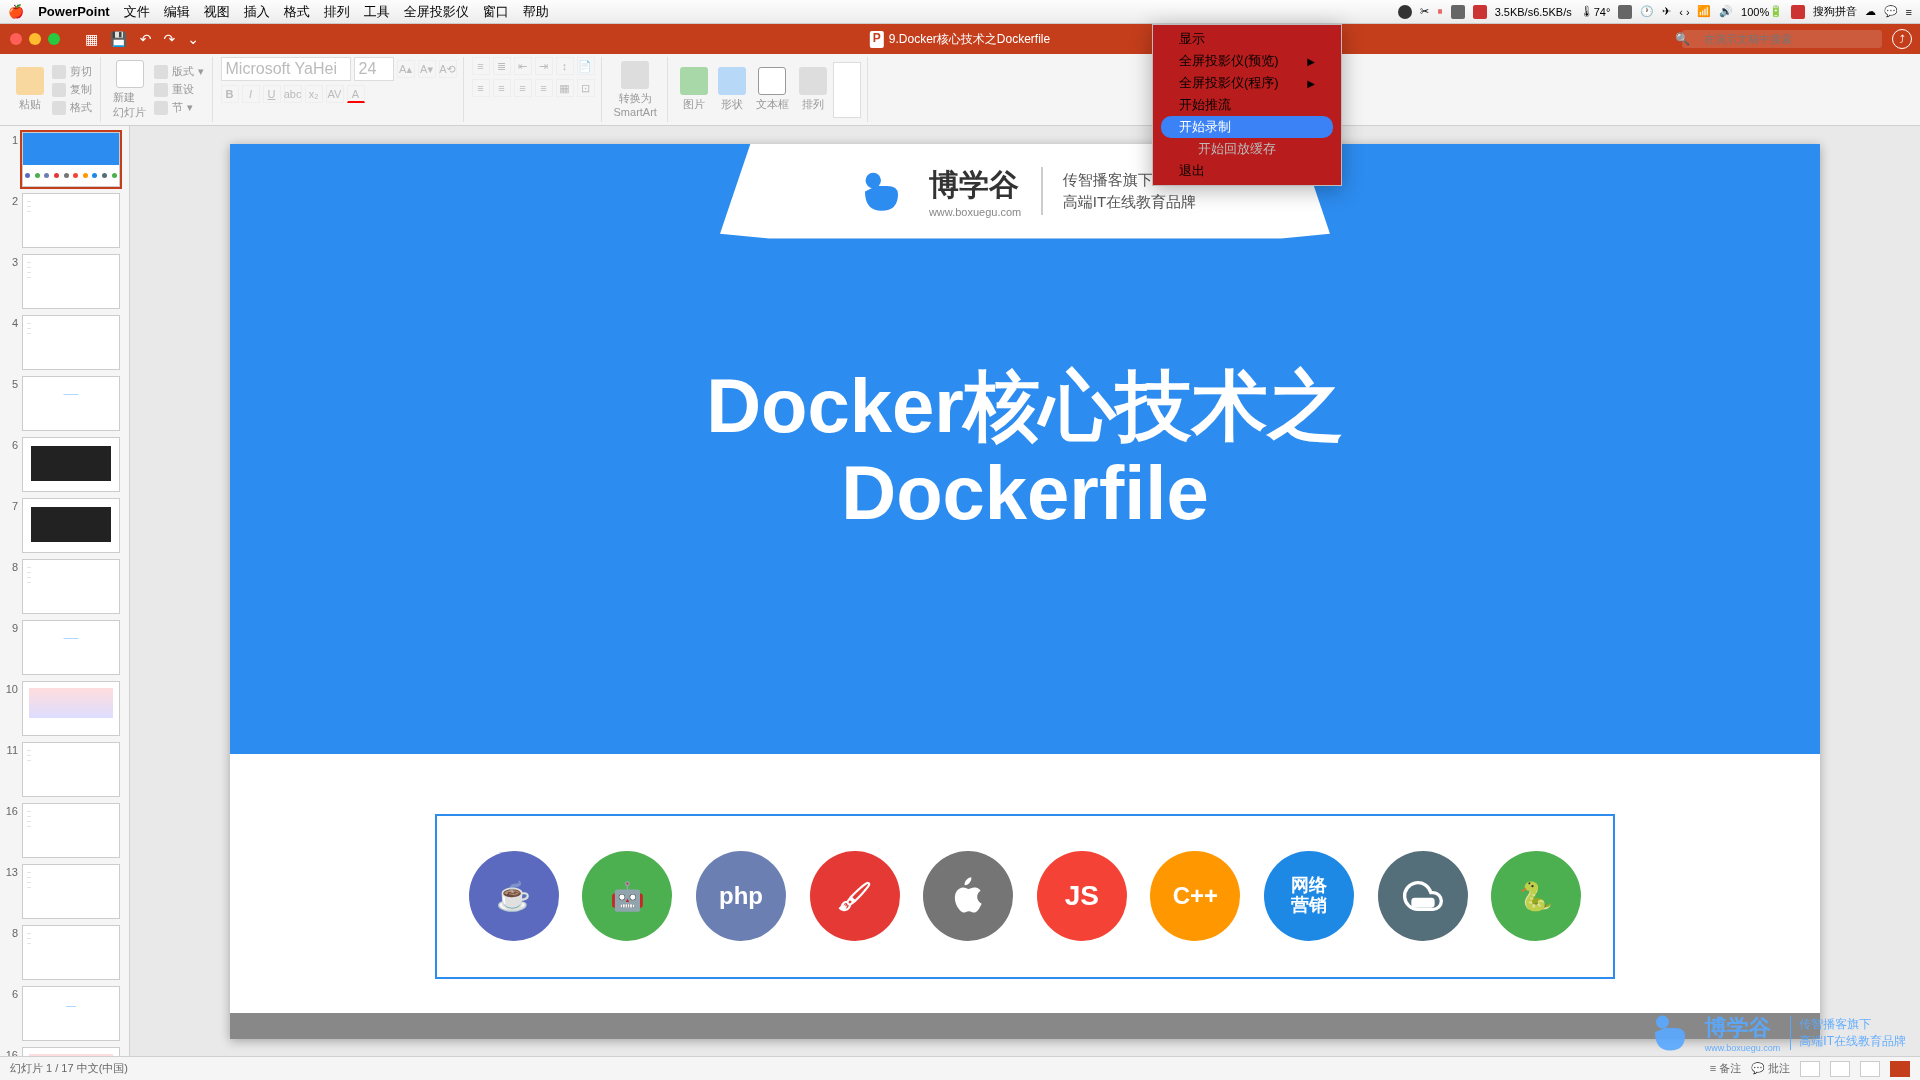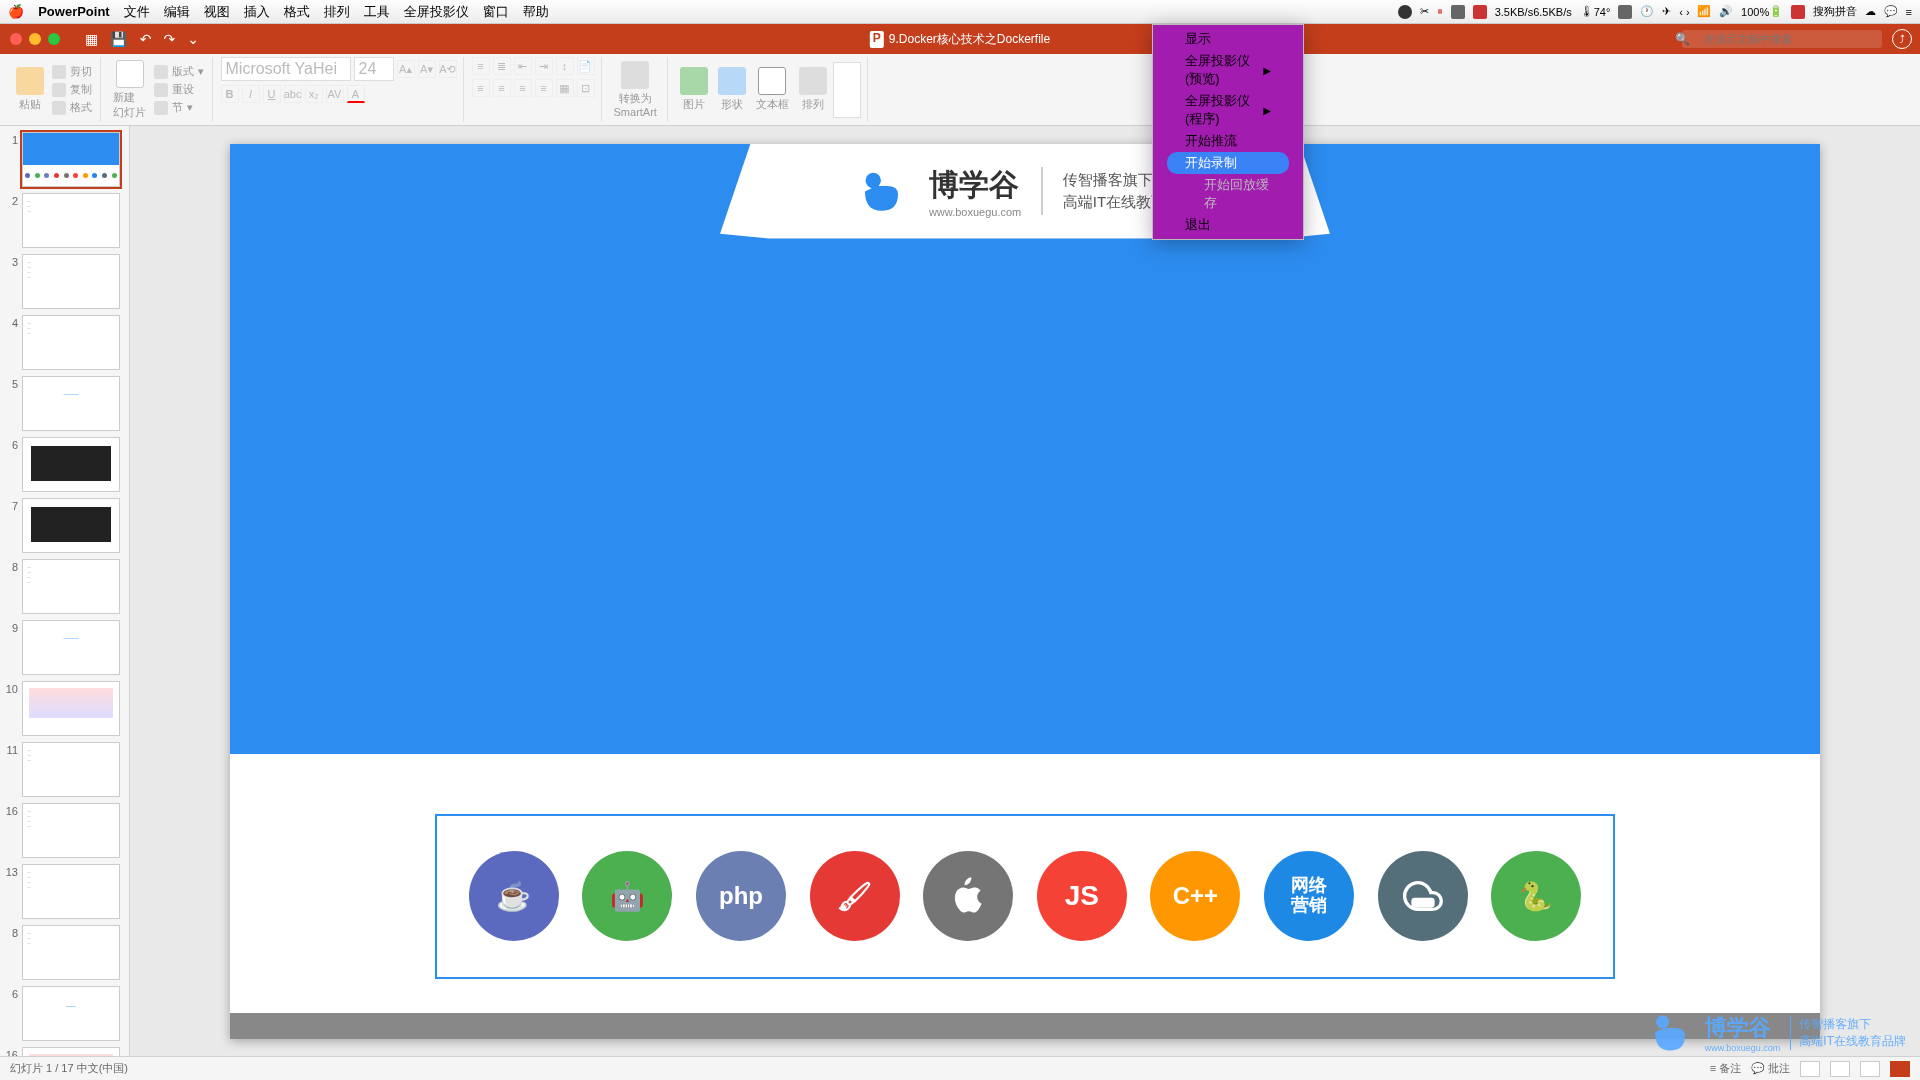--- a/index.html
+++ b/index.html
@@ -29,21 +29,21 @@
 .rgrp { display:flex; align-items:center; padding:0 6px; border-right:1px solid #e0e0e0; gap:2px; }
 .rbtn { display:flex; flex-direction:column; align-items:center; gap:2px; padding:2px 4px; }
 .rbtn-ico { width:28px; height:28px; background:#ddd; border-radius:3px; }
 .rbtn-sm { display:flex; align-items:center; gap:4px; padding:1px 2px; font-size:11px; }
 .rbtn-sm-ico{width:14px;height:14px;background:#ddd;border-radius:2px;}
 .rsel { border:1px solid #ddd; background:#fff; padding:2px 4px; font-size:16px; color:#bbb; }
 .fmt-row{display:flex;gap:3px;align-items:center;}
 .fmt-btn{width:18px;height:18px;border:1px solid #eee;display:flex;align-items:center;justify-content:center;font-size:11px;color:#bbb;}
 
 
-.dd-menu { position:absolute; top:24px; left:1152px; width:152px; background:#a21caf; border:1px solid #bbb; box-shadow:0 4px 20px rgba(0,0,0,.3); z-index:1000; font-size:13px; padding:3px 14px; }
+.dd-menu { position:absolute; top:24px; left:1152px; width:190px; background:#b91c1c; border:1px solid #bbb; box-shadow:0 4px 20px rgba(0,0,0,.3); z-index:1000; font-size:13px; padding:3px 8px; }
 .dd-item { padding:2px 18px; display:flex; align-items:center; justify-content:space-between; }
 .dd-item.hl { background:#3b82f6; color:#fff;border-radius:10px; }
 .dd-item.dis { color:#bbb;margin-left:19px; }
 .dd-arr{font-size:10px;}
 
 
 .ws { display:flex; height:calc(100% - 24px - 30px - 72px - 24px); background:#e9e9e9; }
 
 
 .thumbs { width:130px; background:#f5f5f5; border-right:1px solid #d0d0d0; overflow-y:auto; padding:6px 4px; }
@@ -411,20 +411,22 @@
             <span class="logo-txt">博学谷</span>
             <span class="logo-url">www.boxuegu.com</span>
           </div>
           <div class="logo-div"></div>
           <div class="logo-side">
             <div>传智播客旗下</div>
             <div>高端IT在线教育品牌</div>
           </div>
         </div>
         <div class="slide-title">
+          <div>Docker核心技术之</div>
+          <div>Dockerfile</div>
         </div>
       </div>
       <div class="slide-icons-wrap">
         <div class="tech-ico" style="background:#5b6abf">
             <span>☕</span>
           </div>
         <div class="tech-ico" style="background:#4caf50">
             <span>🤖</span>
           </div>
         <div class="tech-ico" style="background:#6b7fb3;font-size:24px">

